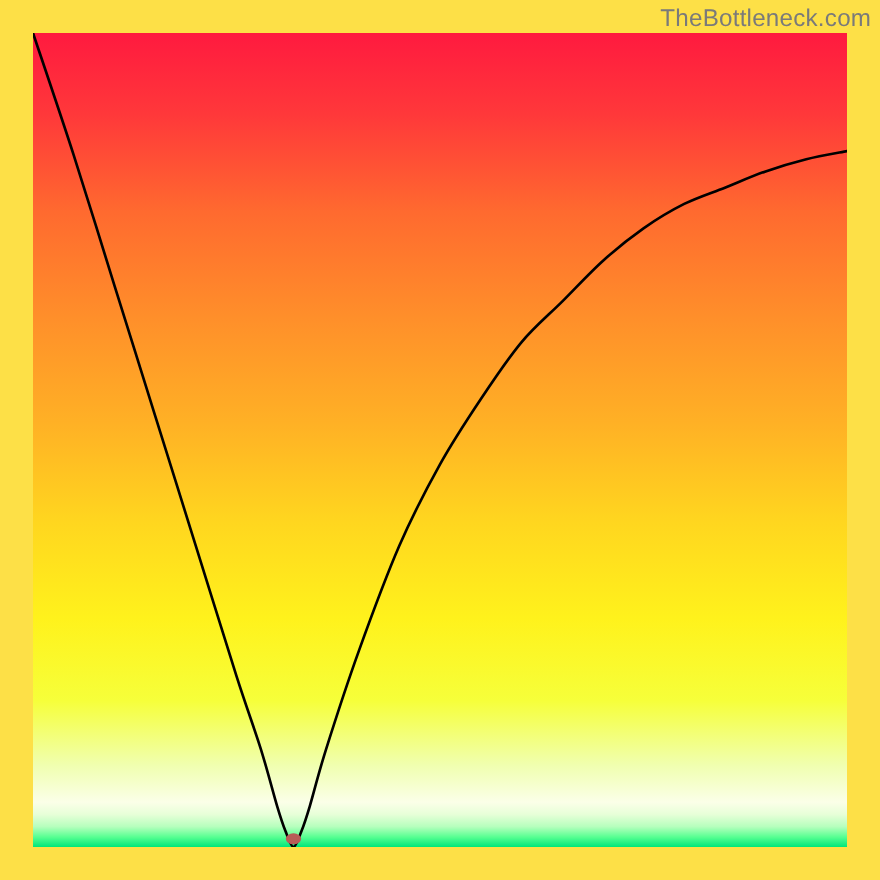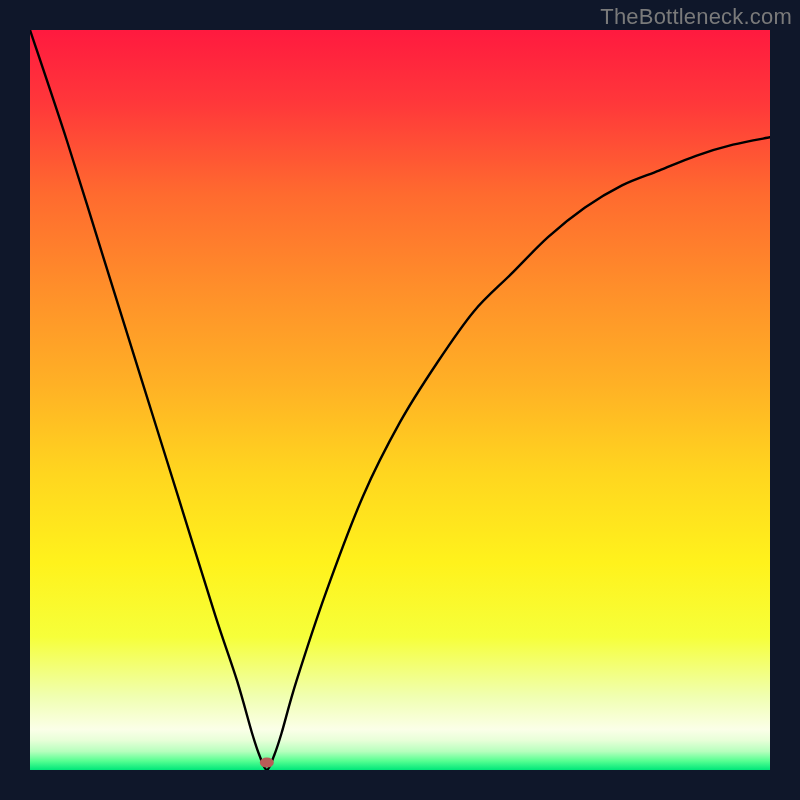--- a/index.html
+++ b/index.html
@@ -8,21 +8,21 @@
     width: 800px;
     height: 800px;
     overflow: hidden;
     background: #000;
     font-family: Arial, Helvetica, sans-serif;
   }
   .frame {
     position: relative;
     width: 800px;
     height: 800px;
-    background: #0f172a;
+    background: #fde047;
   }
   .plot-area {
     position: absolute;
     left: 30px;
     top: 30px;
     width: 740px;
     height: 740px;
     overflow: hidden;
   }
   .watermark {

